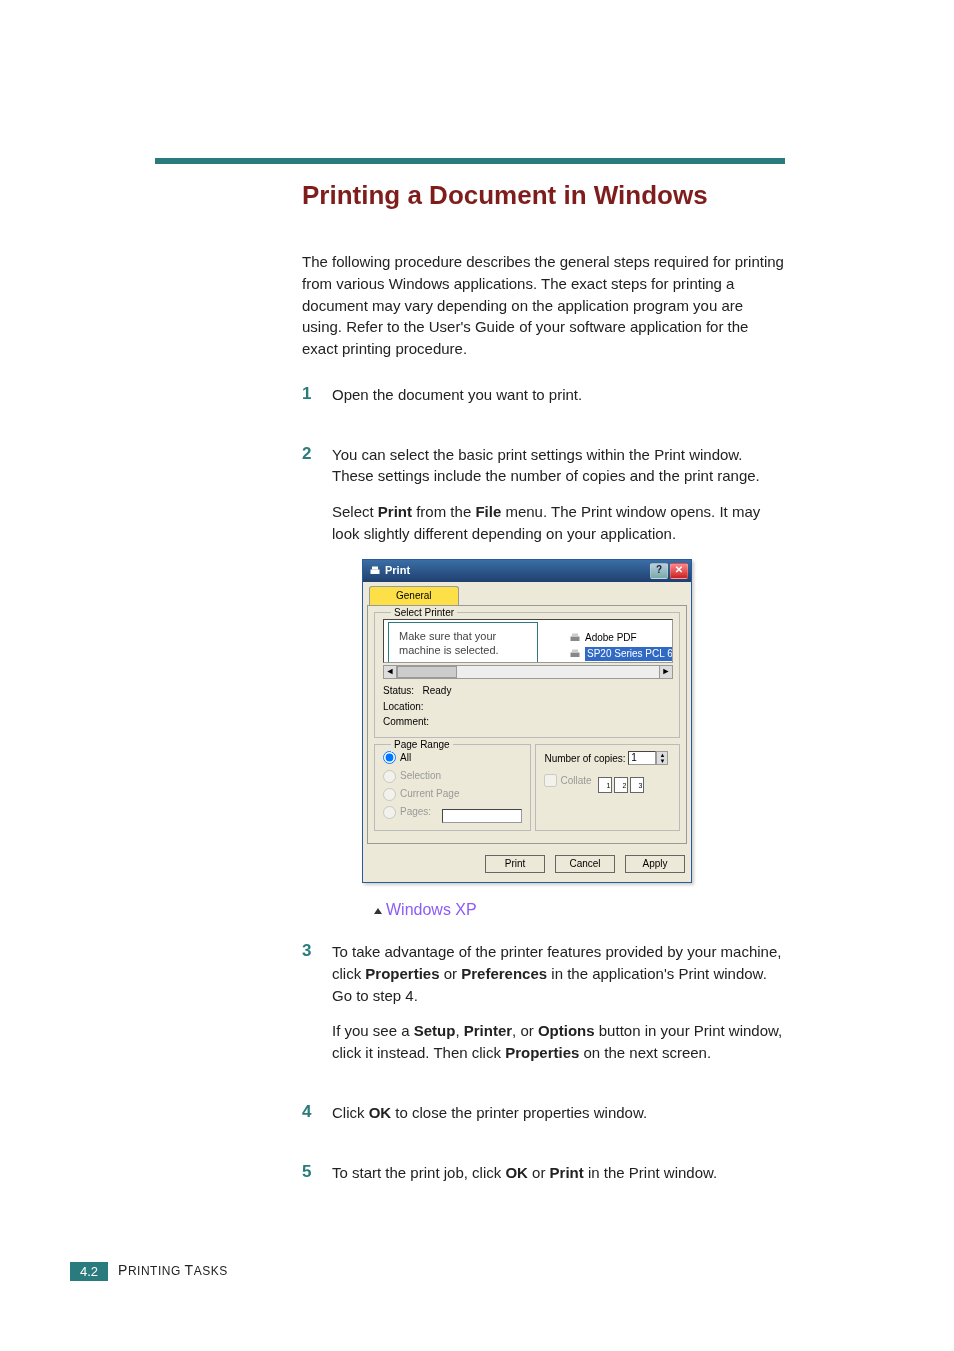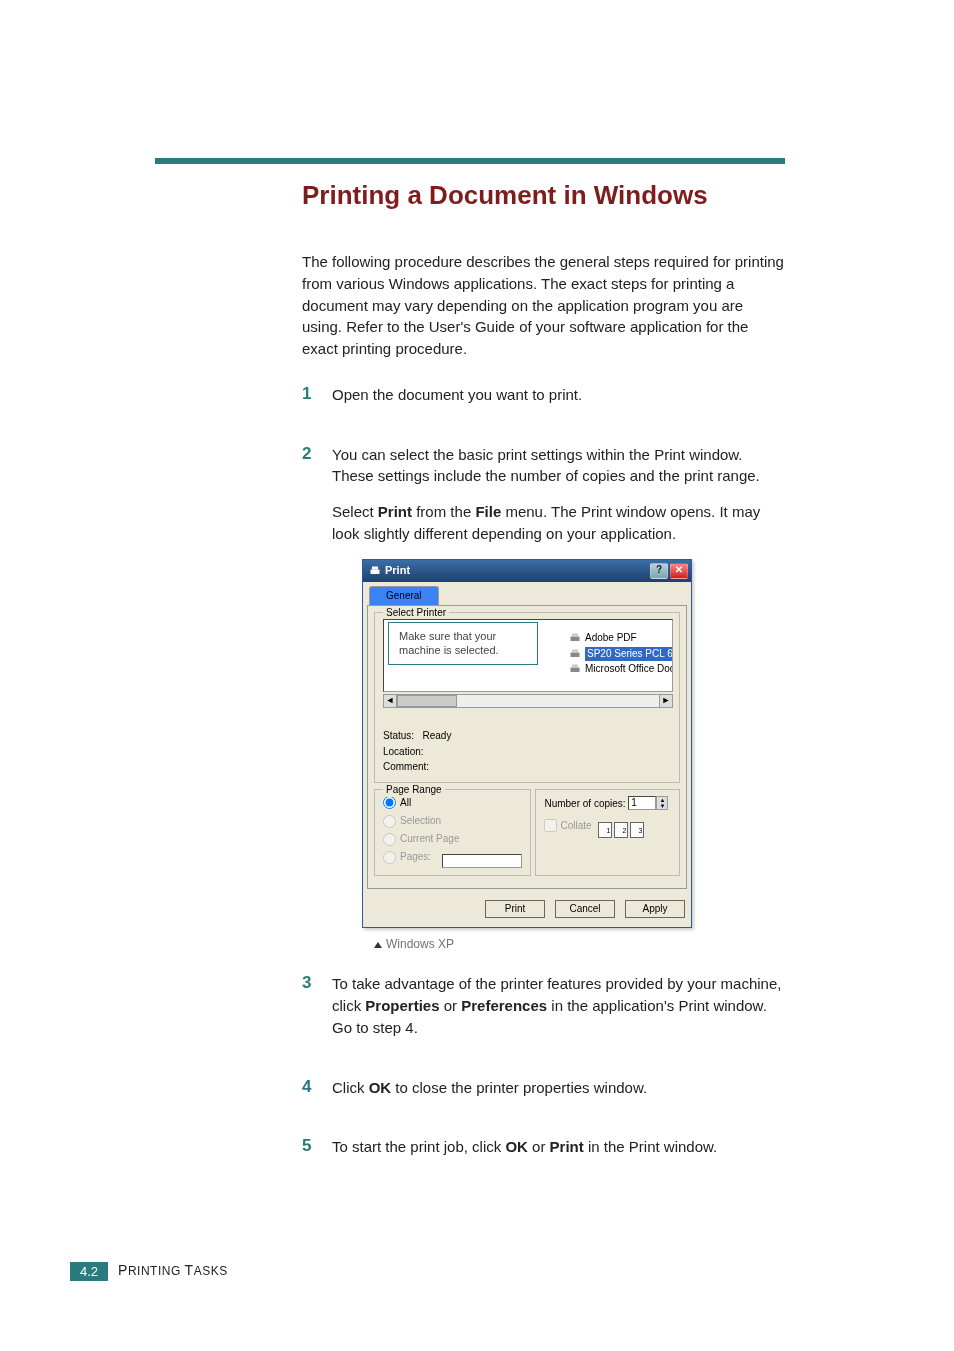--- a/index.html
+++ b/index.html
@@ -16,53 +16,53 @@
   .b { font-weight: bold; }
 
   
   .dialog-wrap { margin-left: 30px; margin-top: 4px; margin-bottom: 8px; }
   .dialog { width: 330px; border: 1px solid #2a5a9a; background: #ece9d8; font-family: Tahoma, sans-serif; font-size: 10px; color: #000; box-shadow: 2px 2px 3px rgba(0,0,0,0.2); }
   .dlg-titlebar { height: 22px; background: linear-gradient(#3a6ea5,#1f3f6f); color: #fff; display: flex; align-items: center; padding: 0 3px 0 6px; font-size: 11px; font-weight: bold; }
   .dlg-titlebar .spacer { flex: 1; }
   .dlg-titlebar .tb-btn { width: 18px; height: 16px; background: linear-gradient(#f88,#c22); border: 1px solid #fff3; margin-left: 2px; display: flex; align-items: center; justify-content: center; color: #fff; font-size: 10px; border-radius: 2px; }
   .dlg-titlebar .tb-help { background: linear-gradient(#bcd,#7aa); color: #123; }
   .dlg-tabs { padding: 4px 6px 0 6px; }
-  .dlg-tab { display: inline-block; padding: 2px 16px; border: 1px solid #999; border-bottom: none; background: #3b82f6; border-radius: 3px 3px 0 0; }
+  .dlg-tab { display: inline-block; padding: 2px 26px; border: 1px solid #999; border-bottom: none; background: #fde047; border-radius: 3px 3px 0 0; }
   .dlg-body { border: 1px solid #999; margin: 0 4px 4px 4px; padding: 6px; background: #ece9d8; }
   .grp { border: 1px solid #bbb; margin-bottom: 6px; padding: 6px 6px 6px 8px; position: relative; }
-  .grp-title { position: absolute; top: -7px; left: 8px; background: #ece9d8; padding: 0 3px; font-size: 10px; }
-  .printer-list { height: 73px; background: #fff; border: 1px inset #999; padding: 2px; overflow: hidden; position: relative; }
+  .grp-title { position: absolute; top: -7px; left: 16px; background: #ece9d8; padding: 0 3px; font-size: 10px; }
+  .printer-list { height: 44px; background: #fff; border: 1px inset #999; padding: 2px; overflow: hidden; position: relative; }
   .callout { display: inline-block; background: #fff; border: 1px solid #2a7b7d; color: #444; font-size: 11px; padding: 6px 10px; line-height: 1.3; font-family: Verdana, Geneva, sans-serif; position: absolute; top: 2px; left: 4px; z-index: 5; }
   .p-item { display: flex; align-items: center; gap: 4px; white-space: nowrap; margin: 1px 0; font-size: 10px; }
   .p-items { position: absolute; left: 185px; top: 2px; margin-top: 8px; }
   .p-sel { background: #316ac5; color: #fff; padding: 0 2px; }
   .hscroll { height: 14px; display: flex; margin-top: 2px; }
   .hscroll .arrow { width: 14px; height: 14px; border: 1px solid #999; background: #ddd; display: flex; align-items: center; justify-content: center; font-size: 9px; }
   .hscroll .track { flex: 1; border-top: 1px solid #999; border-bottom: 1px solid #999; background: #eee; position: relative; }
   .hscroll .thumb { position: absolute; left: 0; top: 0; bottom: 0; width: 60px; background: #ccc; border: 1px solid #999; }
-  .status-row { display: flex; margin-top: 20px; gap: 28px; }
+  .status-row { display: flex; margin-top: 4px; gap: 28px; }
   .status-left { flex: 1; }
   .status-left div { margin: 1px 0; }
   .status-right { text-align: right; }
   .chk { display: inline-flex; align-items: center; gap: 3px; }
   .btn { display: inline-block; border: 1px solid #666; background: #ece9d8; padding: 1px 8px; font-size: 10px; min-width: 60px; text-align: center; margin: 1px 0 1px 4px; }
   .range-row { display: flex; }
   .range-left { flex: 1.1; }
   .range-right { flex: 1; }
   .radio { display: inline-flex; align-items: center; gap: 4px; margin-right: 8px; }
   .radio.dis { color: #999; }
   input.small { width: 80px; height: 14px; border: 1px inset #999; font-size: 10px; }
   input.tiny { width: 28px; height: 14px; border: 1px inset #999; font-size: 10px; text-align: left; padding-left: 2px; }
   .spin { display: inline-flex; flex-direction: column; border: 1px solid #999; width: 12px; height: 14px; vertical-align: top; }
   .spin div { flex: 1; font-size: 6px; text-align: center; line-height: 6px; background: #ddd; }
   .collate-fig { display: inline-flex; gap: 2px; margin-left: 4px; vertical-align: middle; }
   .pg { width: 14px; height: 16px; border: 1px solid #666; background: #fff; position: relative; font-size: 7px; display: flex; align-items: flex-end; justify-content: flex-end; padding: 0 1px 0 0; }
   .pg::before { content: ""; position: absolute; left: -3px; top: -3px; width: 14px; height: 16px; border: 1px solid #666; background: #fff; z-index: -1; }
   .dlg-footer { display: flex; justify-content: flex-end; gap: 6px; padding: 6px 6px 8px; }
-  .caption { font-size: 12px; color: #737373; margin-top: 8px; margin-left: 12px; }
+  .caption { font-size: 16px; color: #8b5cf6; margin-top: 15px; margin-left: 12px; }
   .tri { display: inline-block; width: 0; height: 0; border-left: 4px solid transparent; border-right: 4px solid transparent; border-bottom: 6px solid #333; margin-right: 4px; vertical-align: middle; }
 
   .footer { position: absolute; left: 70px; bottom: 70px; display: flex; align-items: flex-start; gap: 10px; }
   .footer-badge { background: #2a7b7d; color: #fff; font-size: 13px; padding: 2px 10px; }
   .footer-text { font-size: 12px; letter-spacing: 0.5px; font-variant: small-caps; }
   svg.ico { width: 12px; height: 12px; }
 </style>
 </head>
 <body>
 
@@ -200,20 +200,23 @@
         </div>
       </div>
     </div>
 
     <div class="step">
       <div class="step-num">3</div>
       <div class="step-body">
         <p>
           <span>To take advantage of the printer features provided by your machine, click </span><span class="b">Properties</span><span> or </span><span class="b">Preferences</span><span> in the application's Print window. Go to step 4.</span>
         </p>
+        <p>
+          <span>If you see a </span><span class="b">Setup</span><span>, </span><span class="b">Printer</span><span>, or </span><span class="b">Options</span><span> button in your Print window, click it instead. Then click </span><span class="b">Properties</span><span> on the next screen.</span>
+        </p>
       </div>
     </div>
 
     <div class="step">
       <div class="step-num">4</div>
       <div class="step-body">
           <p>
         <span>Click </span><span class="b">OK</span><span> to close the printer properties window.</span>
       </p>
         </div>

